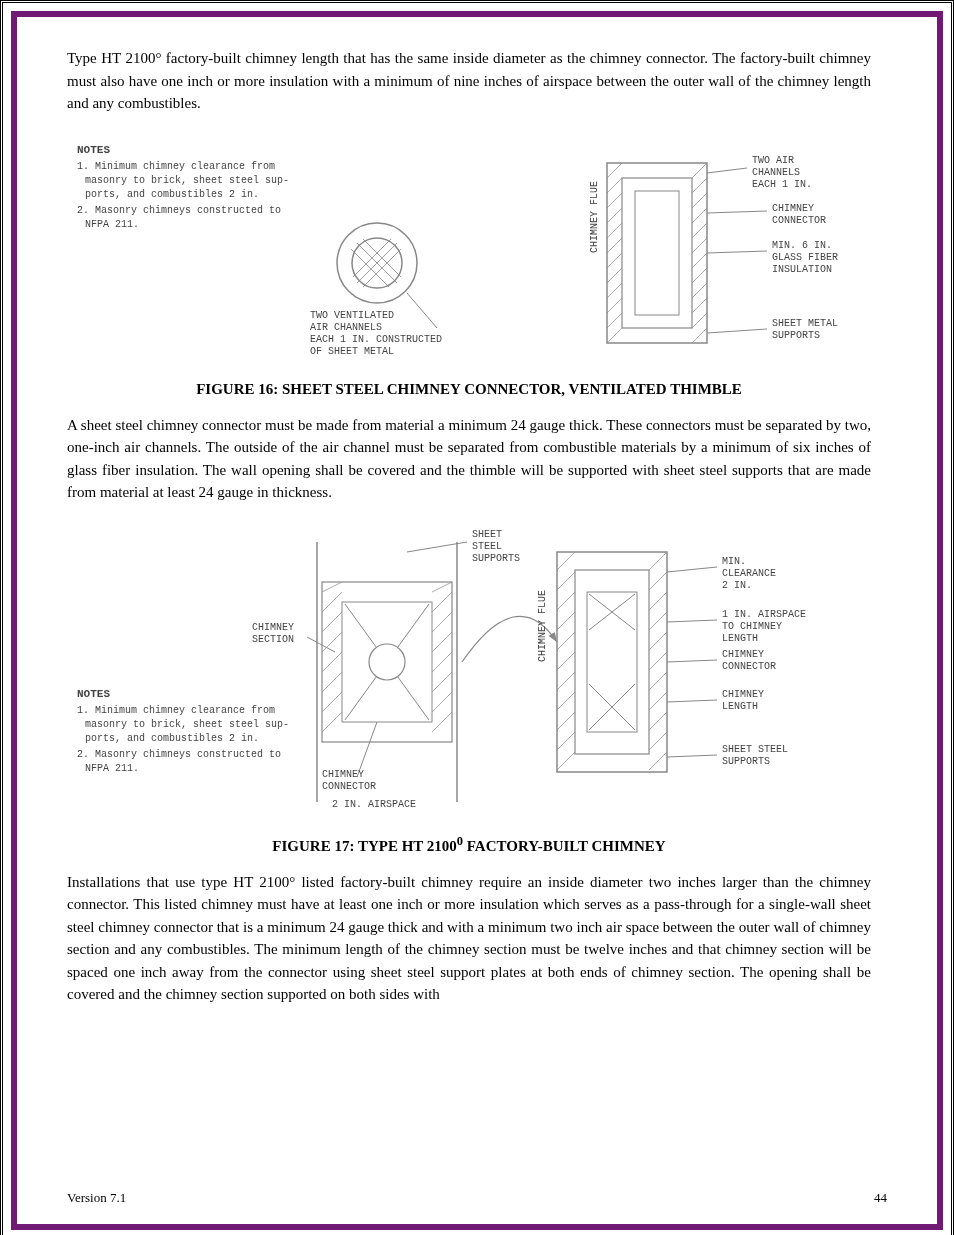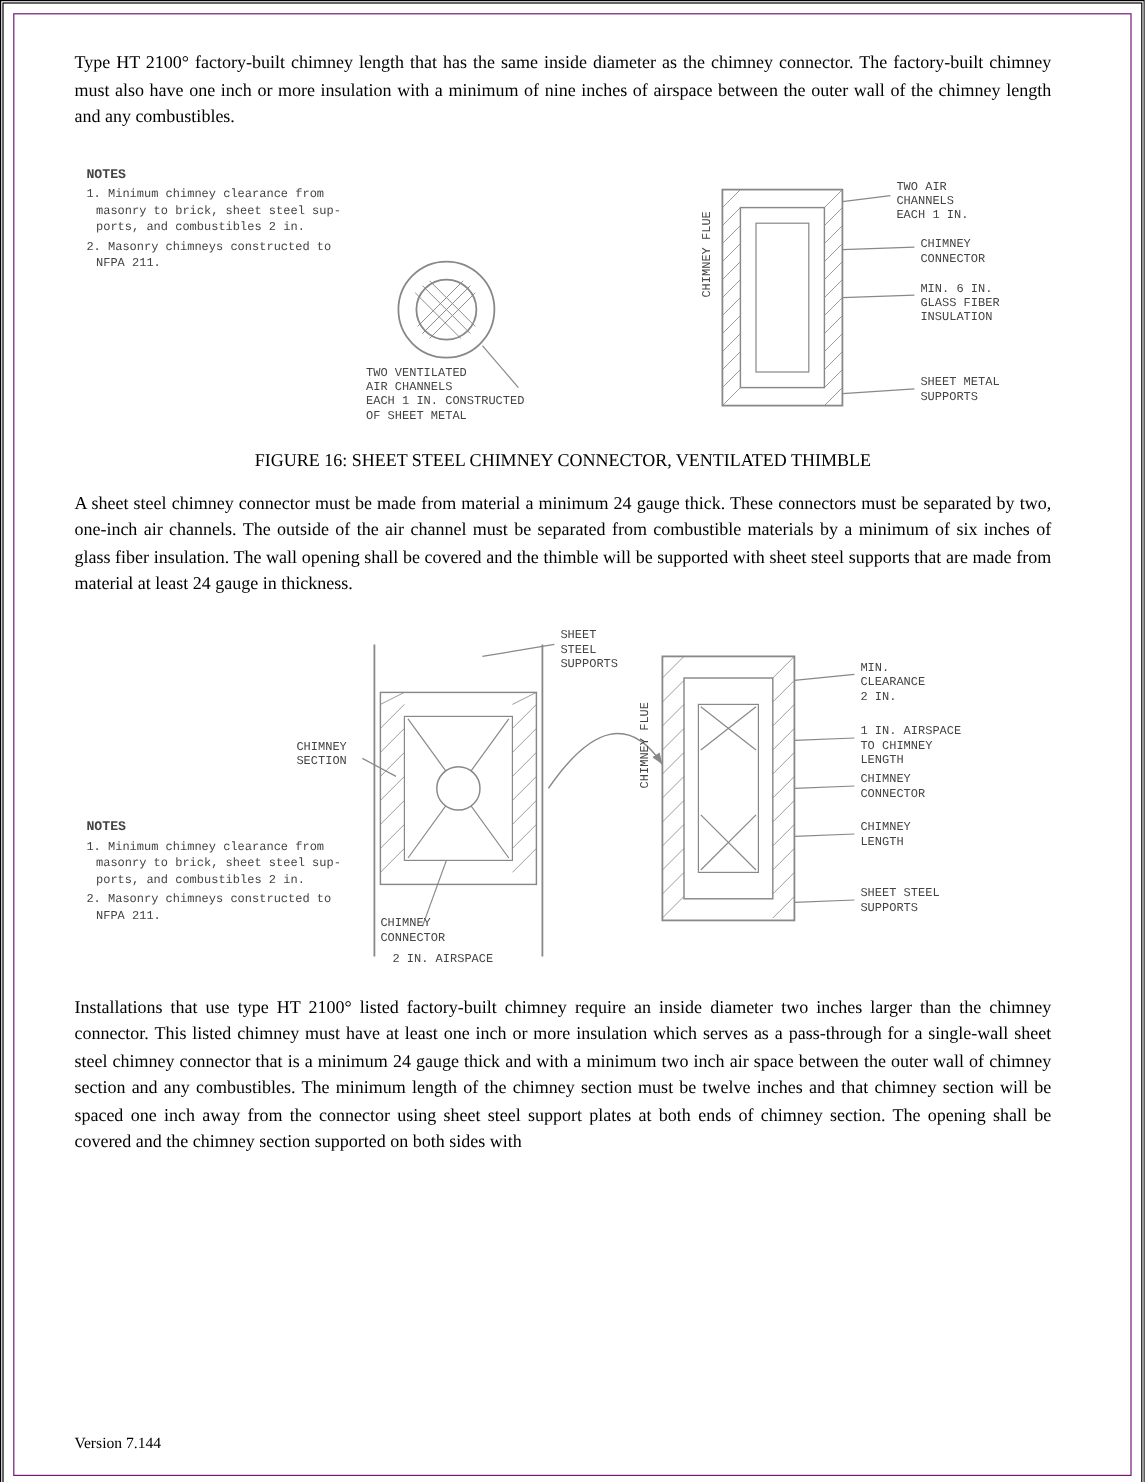--- a/index.html
+++ b/index.html
@@ -10,42 +10,42 @@
       color: #000;
     }
     .page-outer {
       width: 954px;
       min-height: 1235px;
       border: 3px double #000;
       margin: 0 auto;
       position: relative;
     }
     .page-inner {
-      border: 1px solid #701a75;
+      border: 6px solid #701a75;
       margin: 8px;
       min-height: 1219px;
       padding: 30px 66px 30px 50px;
       position: relative;
     }
     .intro-text {
       text-align: justify;
       line-height: 1.5;
       margin-bottom: 18px;
     }
     
     .figure-16-diagram {
       width: 100%;
       height: 230px;
       position: relative;
       margin-bottom: 18px;
       border: none;
     }
     .figure-caption {
       text-align: center;
-      font-weight: normal;
+      font-weight: bold;
       font-size: 15px;
       margin-bottom: 16px;
       margin-top: 4px;
     }
     .body-text {
       text-align: justify;
       line-height: 1.5;
       margin-bottom: 18px;
     }
     
@@ -54,20 +54,21 @@
       height: 300px;
       position: relative;
       margin-bottom: 12px;
     }
     .footer {
       position: absolute;
       bottom: 18px;
       left: 50px;
       right: 50px;
       display: flex;
+      justify-content: space-between;
       font-size: 13px;
     }
     svg text {
       font-family: 'Courier New', monospace;
       fill: #444;
     }
   </style>
 </head>
 <body>
 
@@ -276,20 +277,23 @@
         <line x1="600" y1="180" x2="650" y2="178" stroke="#888" stroke-width="1"></line>
         <text x="655" y="175" font-size="10" font-family="Courier New" fill="#555">CHIMNEY</text>
         <text x="655" y="187" font-size="10" font-family="Courier New" fill="#555">LENGTH</text>
 
         <line x1="600" y1="235" x2="650" y2="233" stroke="#888" stroke-width="1"></line>
         <text x="655" y="230" font-size="10" font-family="Courier New" fill="#555">SHEET STEEL</text>
         <text x="655" y="242" font-size="10" font-family="Courier New" fill="#555">SUPPORTS</text>
       </svg>
     </div>
 
+    <p class="figure-caption">
+      <span>FIGURE 17: TYPE HT 2100</span><sup>0</sup><span> FACTORY-BUILT CHIMNEY</span>
+    </p>
 
     <p class="body-text">Installations that use type HT 2100° listed factory-built chimney require an inside diameter two inches larger than the chimney connector.  This listed chimney must have at least one inch or more insulation which serves as a pass-through for a single-wall sheet steel chimney connector that is a minimum 24 gauge thick and with a minimum two inch air space between the outer wall of chimney section and any combustibles.  The minimum length of the chimney section must be twelve inches and that chimney section will be spaced one inch away from the connector using sheet steel support plates at both ends of chimney section.  The opening shall be covered and the chimney section supported on both sides with</p>
 
     <div class="footer">
       <span>Version 7.1</span>
       <span>44</span>
     </div>
 
   </div>
 </div>

